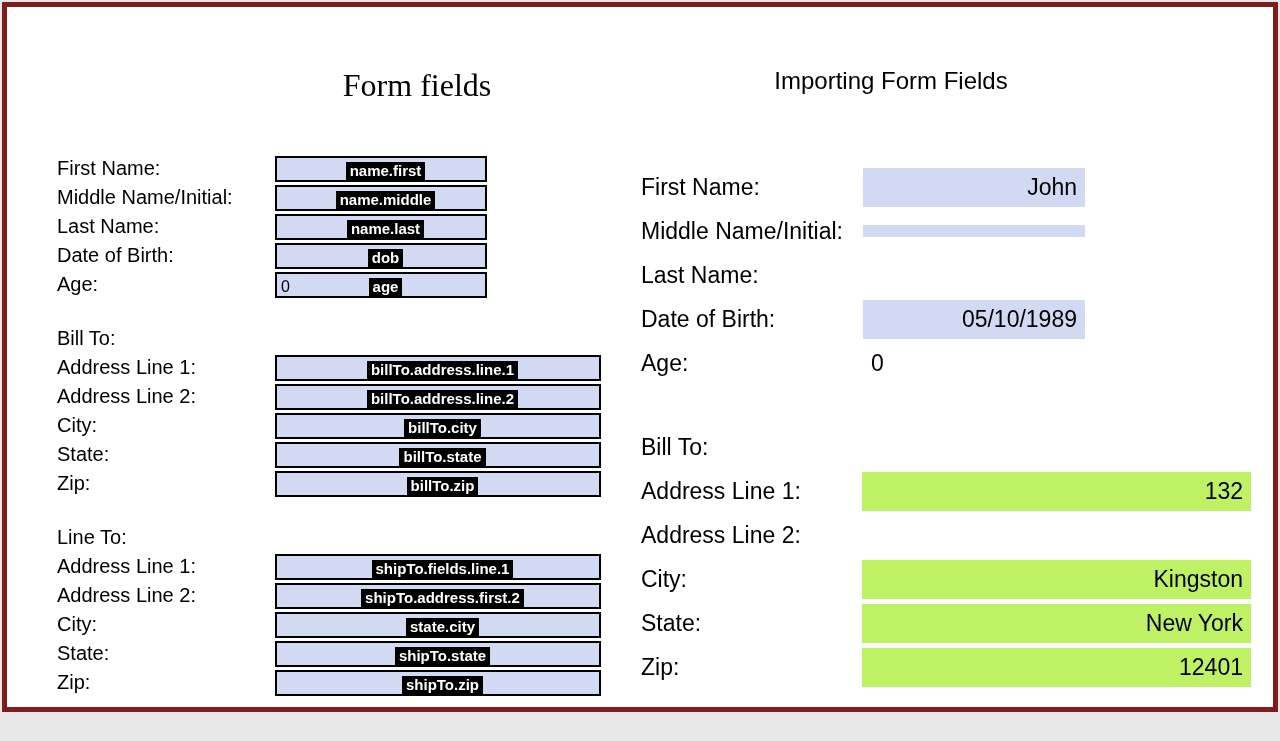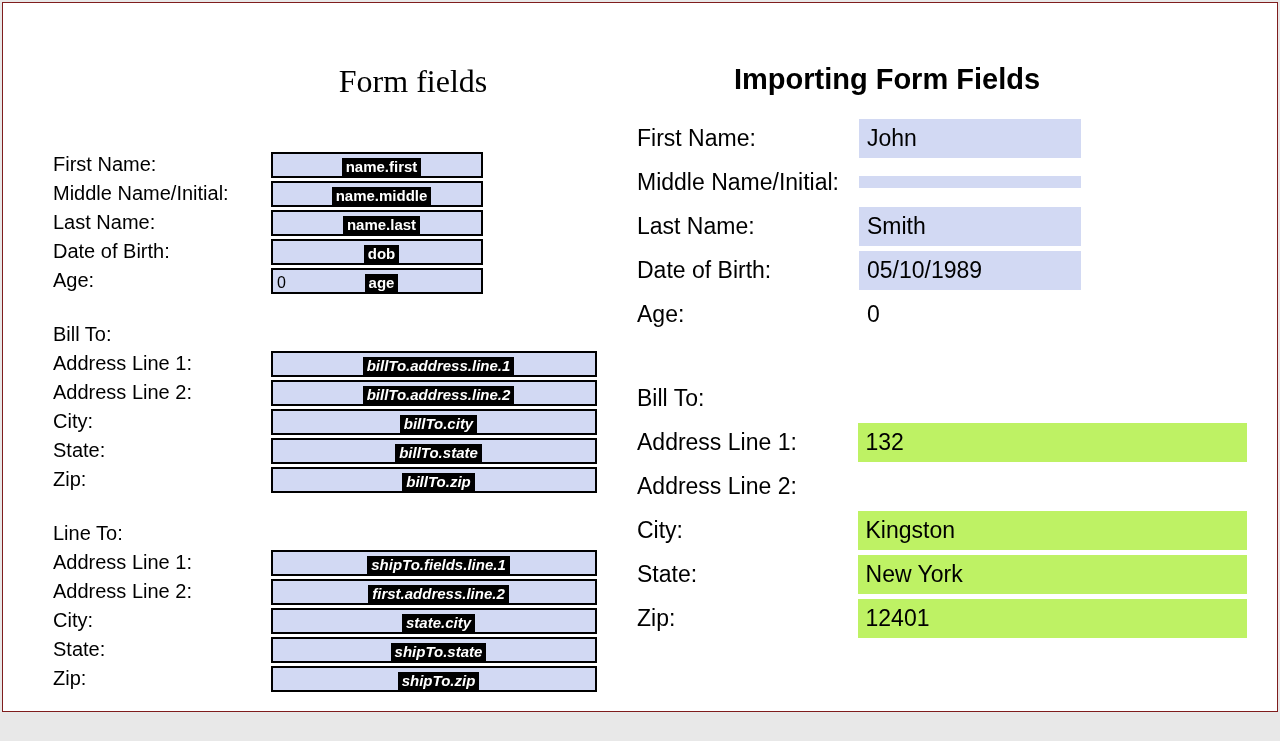--- a/index.html
+++ b/index.html
@@ -5,21 +5,21 @@
     * { box-sizing: border-box; margin: 0; padding: 0; }
     body {
       font-family: "Segoe UI", Arial, sans-serif;
       background: #e8e8e8;
       width: 1280px;
       height: 741px;
       overflow: hidden;
     }
     .page {
       background: #fff;
-      border: 1px solid #7f1d1d;
+      border: 5px solid #7f1d1d;
       width: 1276px;
       height: 710px;
       margin: 2px;
       padding: 30px 40px 0 40px;
       display: flex;
     }
     .left-col {
       width: 570px;
       padding-left: 10px;
     }
@@ -28,25 +28,25 @@
       padding-left: 40px;
     }
     .title-left {
       font-family: "Times New Roman", Georgia, serif;
       font-size: 32px;
       text-align: center;
       width: 360px;
       margin: 30px 0 50px 180px;
     }
     .title-right {
-      font-size: 29px;
+      font-size: 24px;
       text-align: center;
       width: 500px;
-      margin: 30px 0 20px 0;
-      font-weight: 700;
+      margin: 30px 0 70px 0;
+      font-weight: 400;
     }
     .lrow {
       display: flex;
       align-items: center;
       height: 29px;
     }
     .lrow .lbl {
       width: 218px;
       font-size: 20px;
     }
@@ -56,21 +56,20 @@
       background: #d2d9f3;
       border: 2px solid #000;
       display: flex;
       align-items: flex-end;
       justify-content: center;
       position: relative;
       padding-left: 9px;
     }
     .lrow .fld.wide {
       width: 326px;
-      font-style: italic;
     }
     .lrow .fld .tag {
       background: #000;
       color: #fff;
       font-weight: bold;
       font-size: 15px;
       padding: 0 4px;
       line-height: 18px;
     }
     .lrow .fld .zero {
@@ -85,20 +84,21 @@
       align-items: center;
       height: 44px;
     }
     .rrow .lbl {
       width: 222px;
       font-size: 23px;
     }
     .rrow .val {
       font-size: 23px;
       padding: 6px 8px;
+      text-align: right;
     }
     .rrow .val.hl {
       background: #d2d9f3;
       width: 222px;
     }
     .rrow .val.hl-wide {
       background: #bef264;
       width: 392px;
     }
     .rrow.section .lbl {
@@ -188,21 +188,21 @@
     </div>
     <div class="lrow">
       <span class="lbl">Address Line 1:</span>
       <span class="fld wide">
         <span class="tag">shipTo.fields.line.1</span>
       </span>
     </div>
     <div class="lrow">
       <span class="lbl">Address Line 2:</span>
       <span class="fld wide">
-        <span class="tag">first.address.line.2</span>
+        <span class="tag">shipTo.address.first.2</span>
       </span>
     </div>
     <div class="lrow">
       <span class="lbl">City:</span>
       <span class="fld wide">
         <span class="tag">state.city</span>
       </span>
     </div>
     <div class="lrow">
       <span class="lbl">State:</span>
@@ -224,21 +224,20 @@
     <div class="rrow">
       <span class="lbl">First Name:</span>
       <span class="val hl">John</span>
     </div>
     <div class="rrow">
       <span class="lbl">Middle Name/Initial:</span>
       <span class="val hl"></span>
     </div>
     <div class="rrow">
       <span class="lbl">Last Name:</span>
-      <span class="val hl">Smith</span>
     </div>
     <div class="rrow">
       <span class="lbl">Date of Birth:</span>
       <span class="val hl">05/10/1989</span>
     </div>
     <div class="rrow">
       <span class="lbl">Age:</span>
       <span class="val">0</span>
     </div>
 

